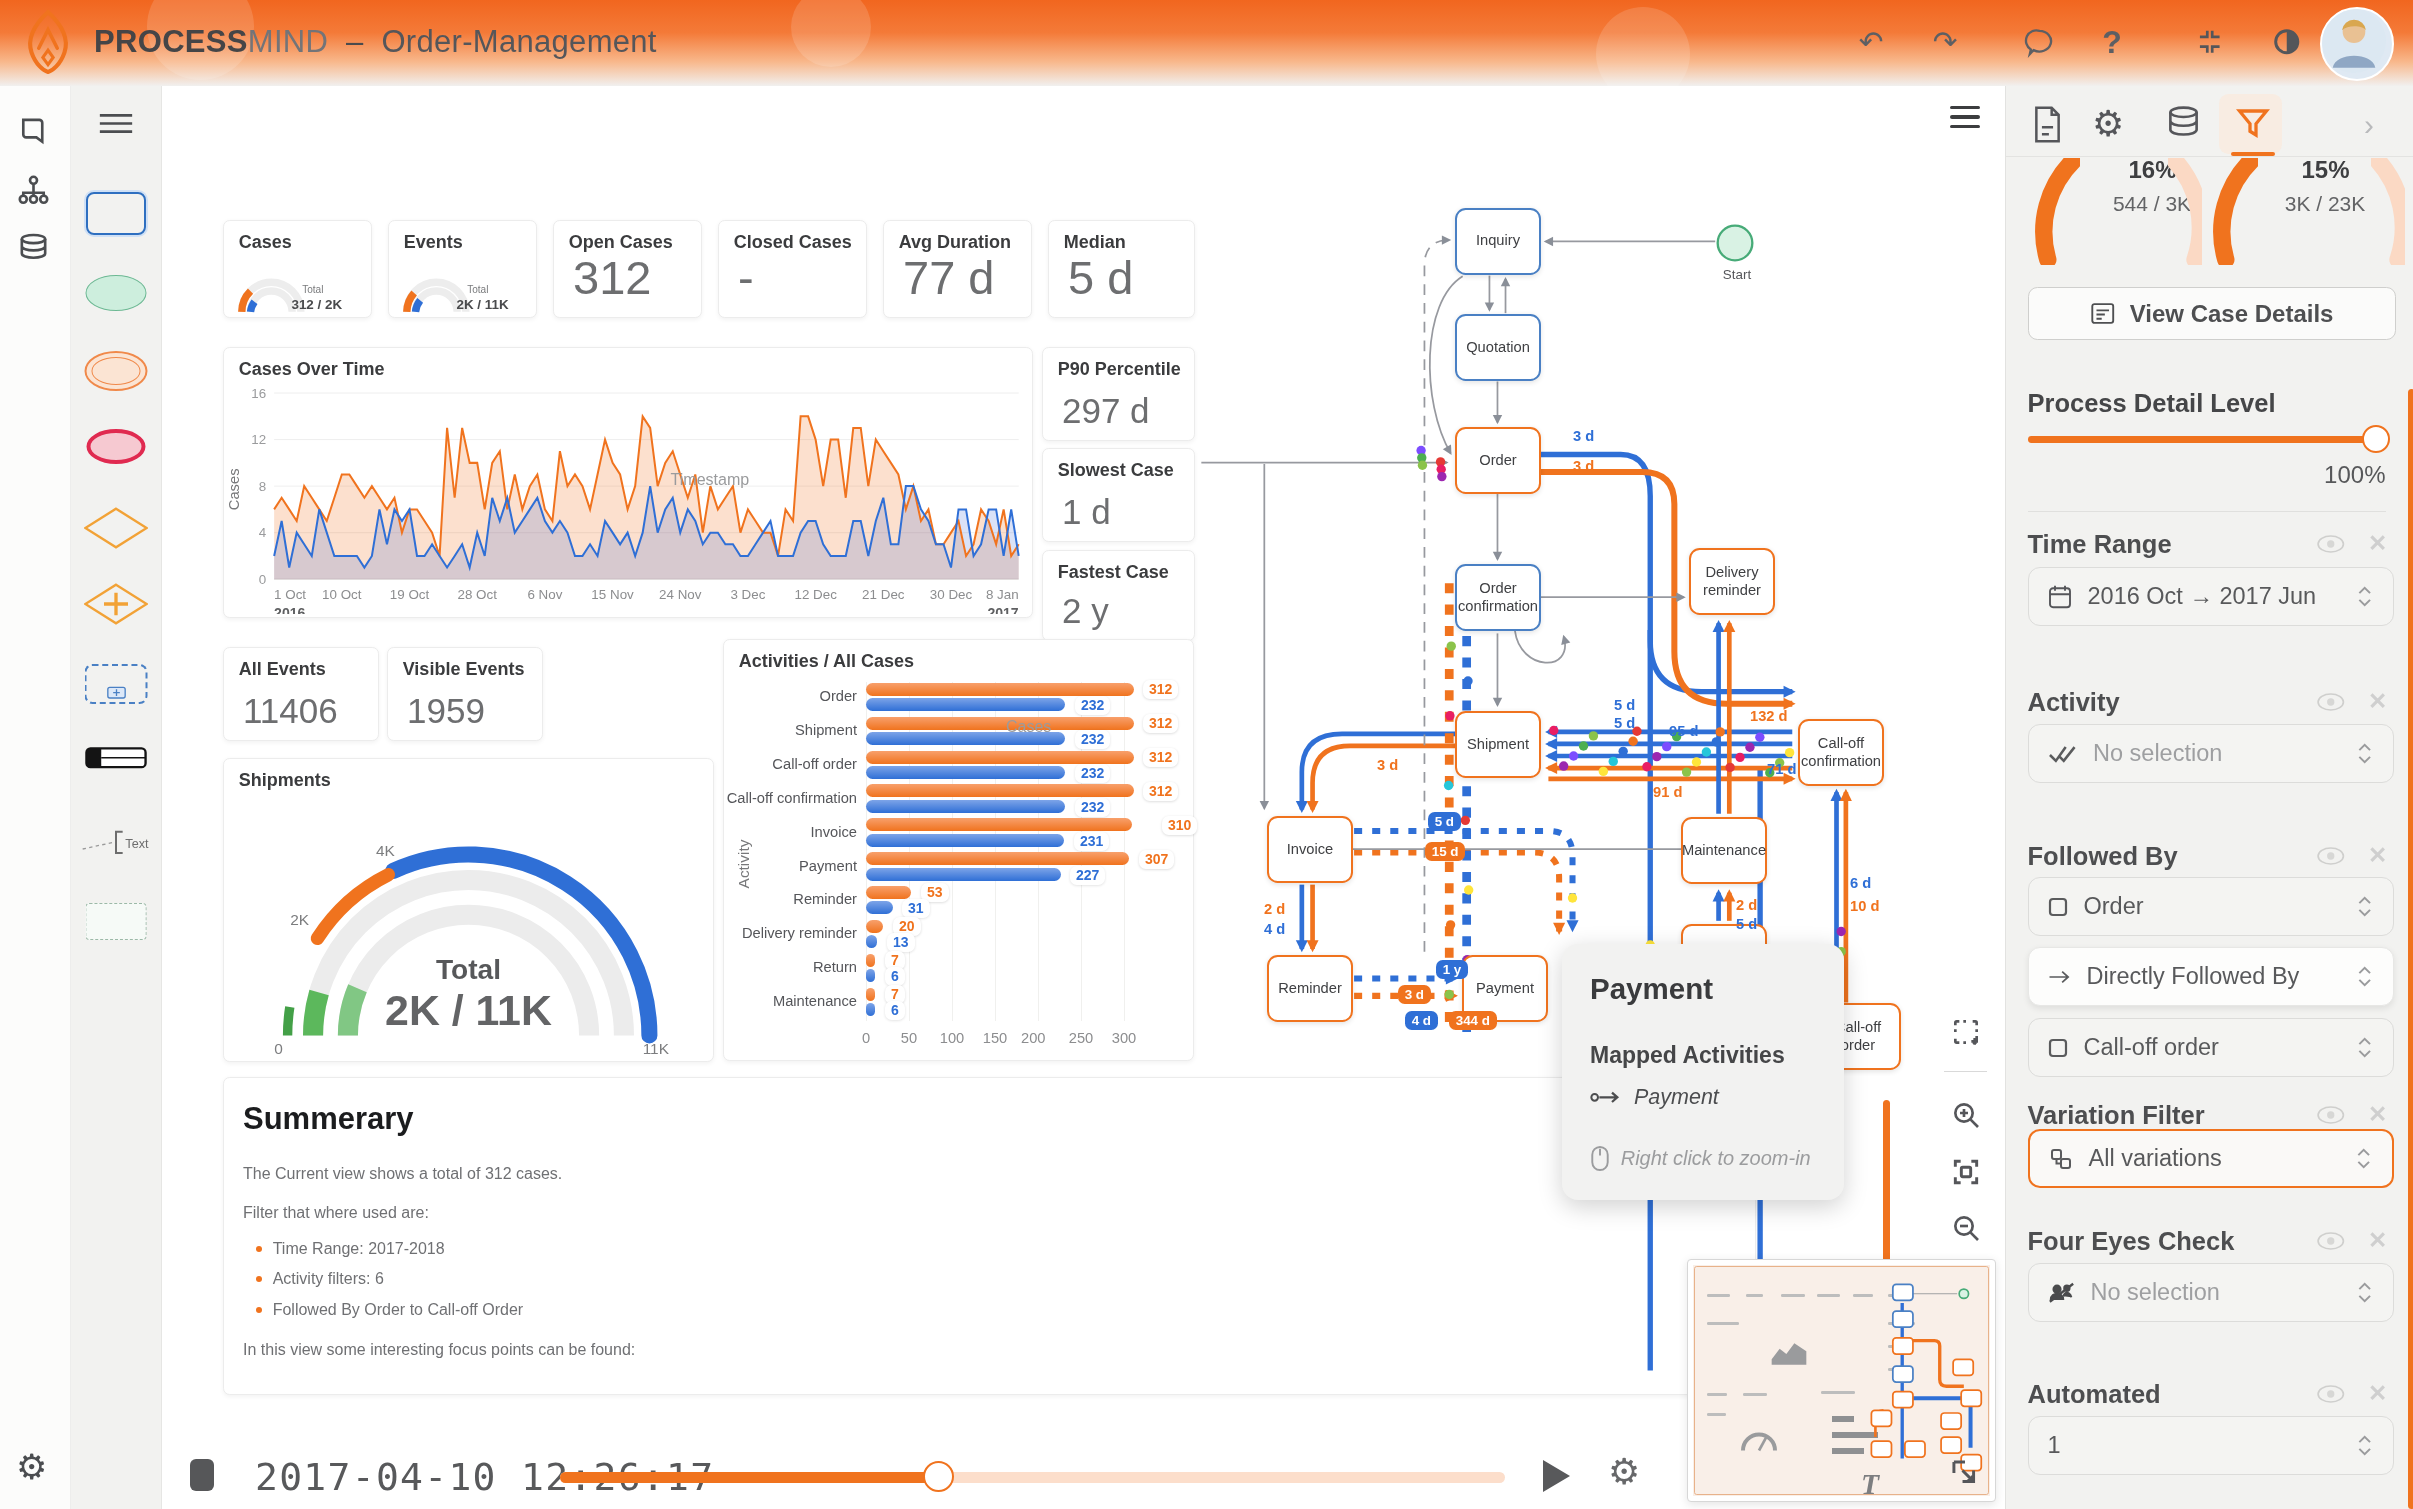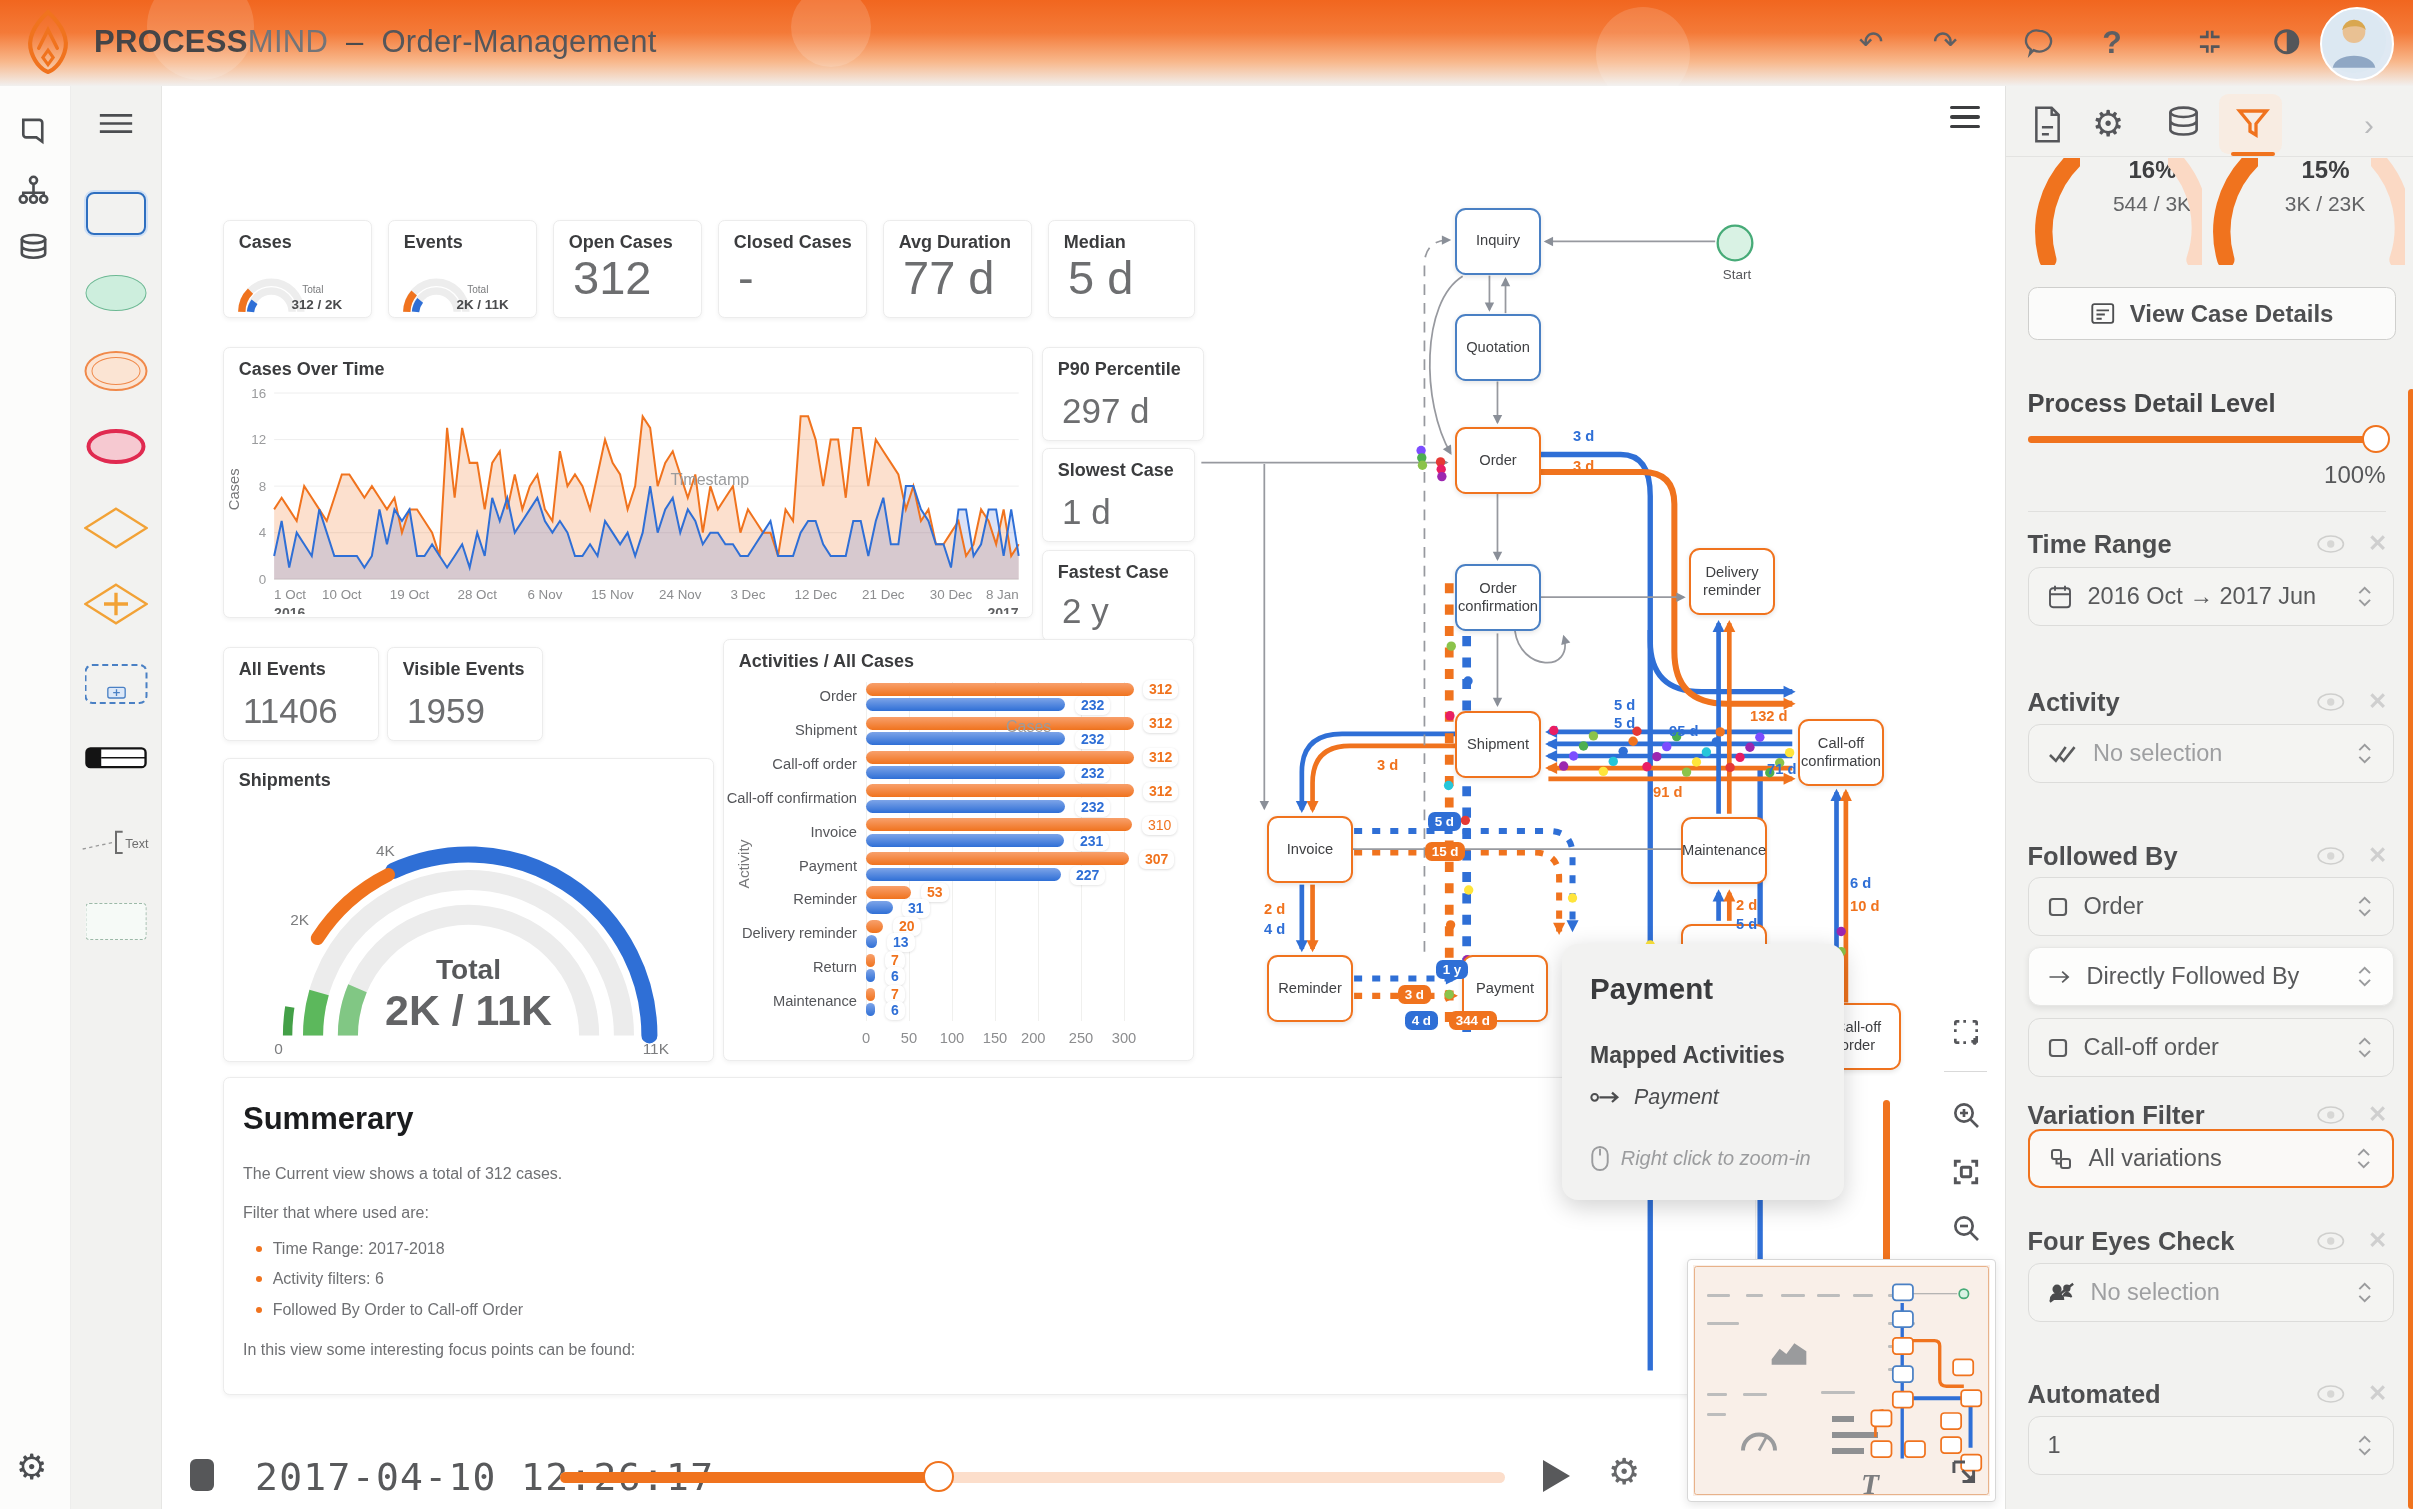--- a/index.html
+++ b/index.html
@@ -277,21 +277,21 @@
         <text x="977.8181818181818" y="323" font-size="20" fill="#8c8d8f" text-anchor="middle">21 Dec</text>
         <text x="1078.909090909091" y="323" font-size="20" fill="#8c8d8f" text-anchor="middle">30 Dec</text>
         <text x="1180" y="323" font-size="20" fill="#8c8d8f" text-anchor="end">8 Jan</text>
         <text x="68" y="351" font-size="21" fill="#5f6062" font-weight="bold" text-anchor="start">2016</text>
         <text x="1180" y="351" font-size="21" fill="#5f6062" font-weight="bold" text-anchor="end">2017</text>
         <text x="660" y="152" font-size="24" fill="#9a9b9d">Timestamp</text>
         <text transform="translate(16,190) rotate(-90)" font-size="22" fill="#77787a">Cases</text>
       </svg>
   </div>
 
-  <div class="card" style="left:1042px;top:347px;width:151px;height:92px;padding-left:9px;">
+  <div class="card" style="left:1042px;top:347px;width:151px;height:92px;">
     <div class="clabel">P90 Percentile</div>
     <div class="midval">297 d</div>
   </div>
   <div class="card" style="left:1042px;top:448px;width:151px;height:92px;">
     <div class="clabel">Slowest Case</div>
     <div class="midval">1 d</div>
   </div>
   <div class="card" style="left:1042px;top:550px;width:151px;height:89px;">
     <div class="clabel">Fastest Case</div>
     <div class="midval">2 y</div>
@@ -358,21 +358,21 @@
         <div style="position: absolute; left: 419px; top: 108px; font-size: 14px; font-weight: bold; color: rgb(240, 115, 30); background: rgb(255, 255, 255); border-radius: 6.7px; padding: 1.3px 6px; box-shadow: rgba(0, 0, 0, 0.15) 0px 0.7px 2.7px;">312</div>
         <div style="position: absolute; left: 351px; top: 124px; font-size: 14px; font-weight: bold; color: rgb(47, 111, 214); background: rgb(255, 255, 255); border-radius: 6.7px; padding: 1.3px 6px; box-shadow: rgba(0, 0, 0, 0.12) 0px 0.7px 2.7px;">232</div>
         <div style="position: absolute; left: 0px; top: 150px; width: 133px; text-align: right; font-size: 14.7px; color: rgb(85, 86, 90);">Call-off confirmation</div>
         <div style="position: absolute; left: 142px; top: 144px; width: 268px; height: 13.4px; border-radius: 6.7px; background: linear-gradient(rgb(248, 160, 108), rgb(240, 115, 30));"></div>
         <div style="position: absolute; left: 142px; top: 160px; width: 199px; height: 13.4px; border-radius: 6.7px; background: linear-gradient(rgb(125, 164, 232), rgb(47, 111, 214));"></div>
         <div style="position: absolute; left: 419px; top: 142px; font-size: 14px; font-weight: bold; color: rgb(240, 115, 30); background: rgb(255, 255, 255); border-radius: 6.7px; padding: 1.3px 6px; box-shadow: rgba(0, 0, 0, 0.15) 0px 0.7px 2.7px;">312</div>
         <div style="position: absolute; left: 351px; top: 158px; font-size: 14px; font-weight: bold; color: rgb(47, 111, 214); background: rgb(255, 255, 255); border-radius: 6.7px; padding: 1.3px 6px; box-shadow: rgba(0, 0, 0, 0.12) 0px 0.7px 2.7px;">232</div>
         <div style="position: absolute; left: 0px; top: 184px; width: 133px; text-align: right; font-size: 14.7px; color: rgb(85, 86, 90);">Invoice</div>
         <div style="position: absolute; left: 142px; top: 178px; width: 266px; height: 13.4px; border-radius: 6.7px; background: linear-gradient(rgb(248, 160, 108), rgb(240, 115, 30));"></div>
         <div style="position: absolute; left: 142px; top: 194px; width: 198px; height: 13.4px; border-radius: 6.7px; background: linear-gradient(rgb(125, 164, 232), rgb(47, 111, 214));"></div>
-        <div style="position: absolute; left: 418px; top: 176px; font-size: 14px; font-weight: normal; color: rgb(240, 115, 30); background: rgb(255, 255, 255); border-radius: 6.7px; padding: 1.3px 6px; box-shadow: rgba(0, 0, 0, 0.15) 0px 0.7px 2.7px;">310</div>
+        <div style="position: absolute; left: 438px; top: 176px; font-size: 14px; font-weight: bold; color: rgb(240, 115, 30); background: rgb(255, 255, 255); border-radius: 6.7px; padding: 1.3px 6px; box-shadow: rgba(0, 0, 0, 0.15) 0px 0.7px 2.7px;">310</div>
         <div style="position: absolute; left: 350px; top: 192px; font-size: 14px; font-weight: bold; color: rgb(47, 111, 214); background: rgb(255, 255, 255); border-radius: 6.7px; padding: 1.3px 6px; box-shadow: rgba(0, 0, 0, 0.12) 0px 0.7px 2.7px;">231</div>
         <div style="position: absolute; left: 0px; top: 218px; width: 133px; text-align: right; font-size: 14.7px; color: rgb(85, 86, 90);">Payment</div>
         <div style="position: absolute; left: 142px; top: 212px; width: 263px; height: 13.4px; border-radius: 6.7px; background: linear-gradient(rgb(248, 160, 108), rgb(240, 115, 30));"></div>
         <div style="position: absolute; left: 142px; top: 228px; width: 195px; height: 13.4px; border-radius: 6.7px; background: linear-gradient(rgb(125, 164, 232), rgb(47, 111, 214));"></div>
         <div style="position: absolute; left: 415px; top: 210px; font-size: 14px; font-weight: bold; color: rgb(240, 115, 30); background: rgb(255, 255, 255); border-radius: 6.7px; padding: 1.3px 6px; box-shadow: rgba(0, 0, 0, 0.15) 0px 0.7px 2.7px;">307</div>
         <div style="position: absolute; left: 346px; top: 226px; font-size: 14px; font-weight: bold; color: rgb(47, 111, 214); background: rgb(255, 255, 255); border-radius: 6.7px; padding: 1.3px 6px; box-shadow: rgba(0, 0, 0, 0.12) 0px 0.7px 2.7px;">227</div>
         <div style="position: absolute; left: 0px; top: 251px; width: 133px; text-align: right; font-size: 14.7px; color: rgb(85, 86, 90);">Reminder</div>
         <div style="position: absolute; left: 142px; top: 246px; width: 45px; height: 13.4px; border-radius: 6.7px; background: linear-gradient(rgb(248, 160, 108), rgb(240, 115, 30));"></div>
         <div style="position: absolute; left: 142px; top: 261px; width: 27px; height: 13.4px; border-radius: 6.7px; background: linear-gradient(rgb(125, 164, 232), rgb(47, 111, 214));"></div>
         <div style="position: absolute; left: 197px; top: 243px; font-size: 14px; font-weight: bold; color: rgb(240, 115, 30); background: rgb(255, 255, 255); border-radius: 6.7px; padding: 1.3px 6px; box-shadow: rgba(0, 0, 0, 0.15) 0px 0.7px 2.7px;">53</div>

